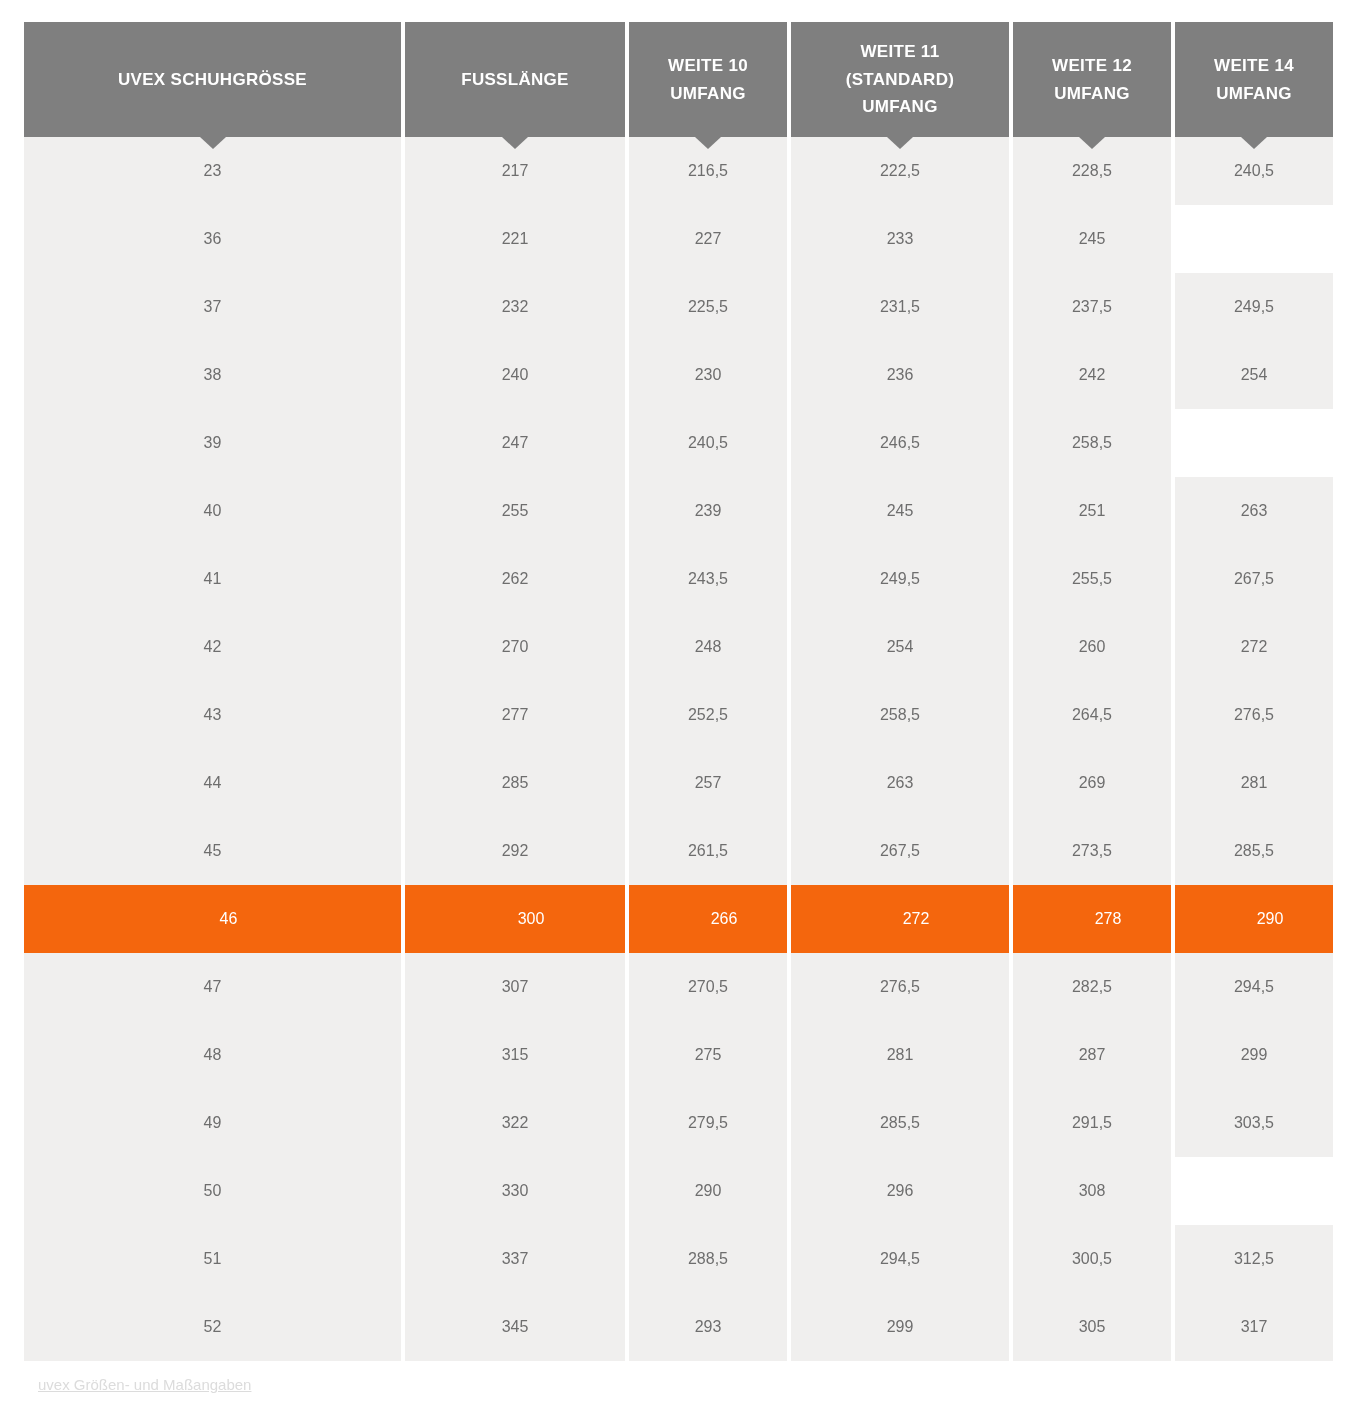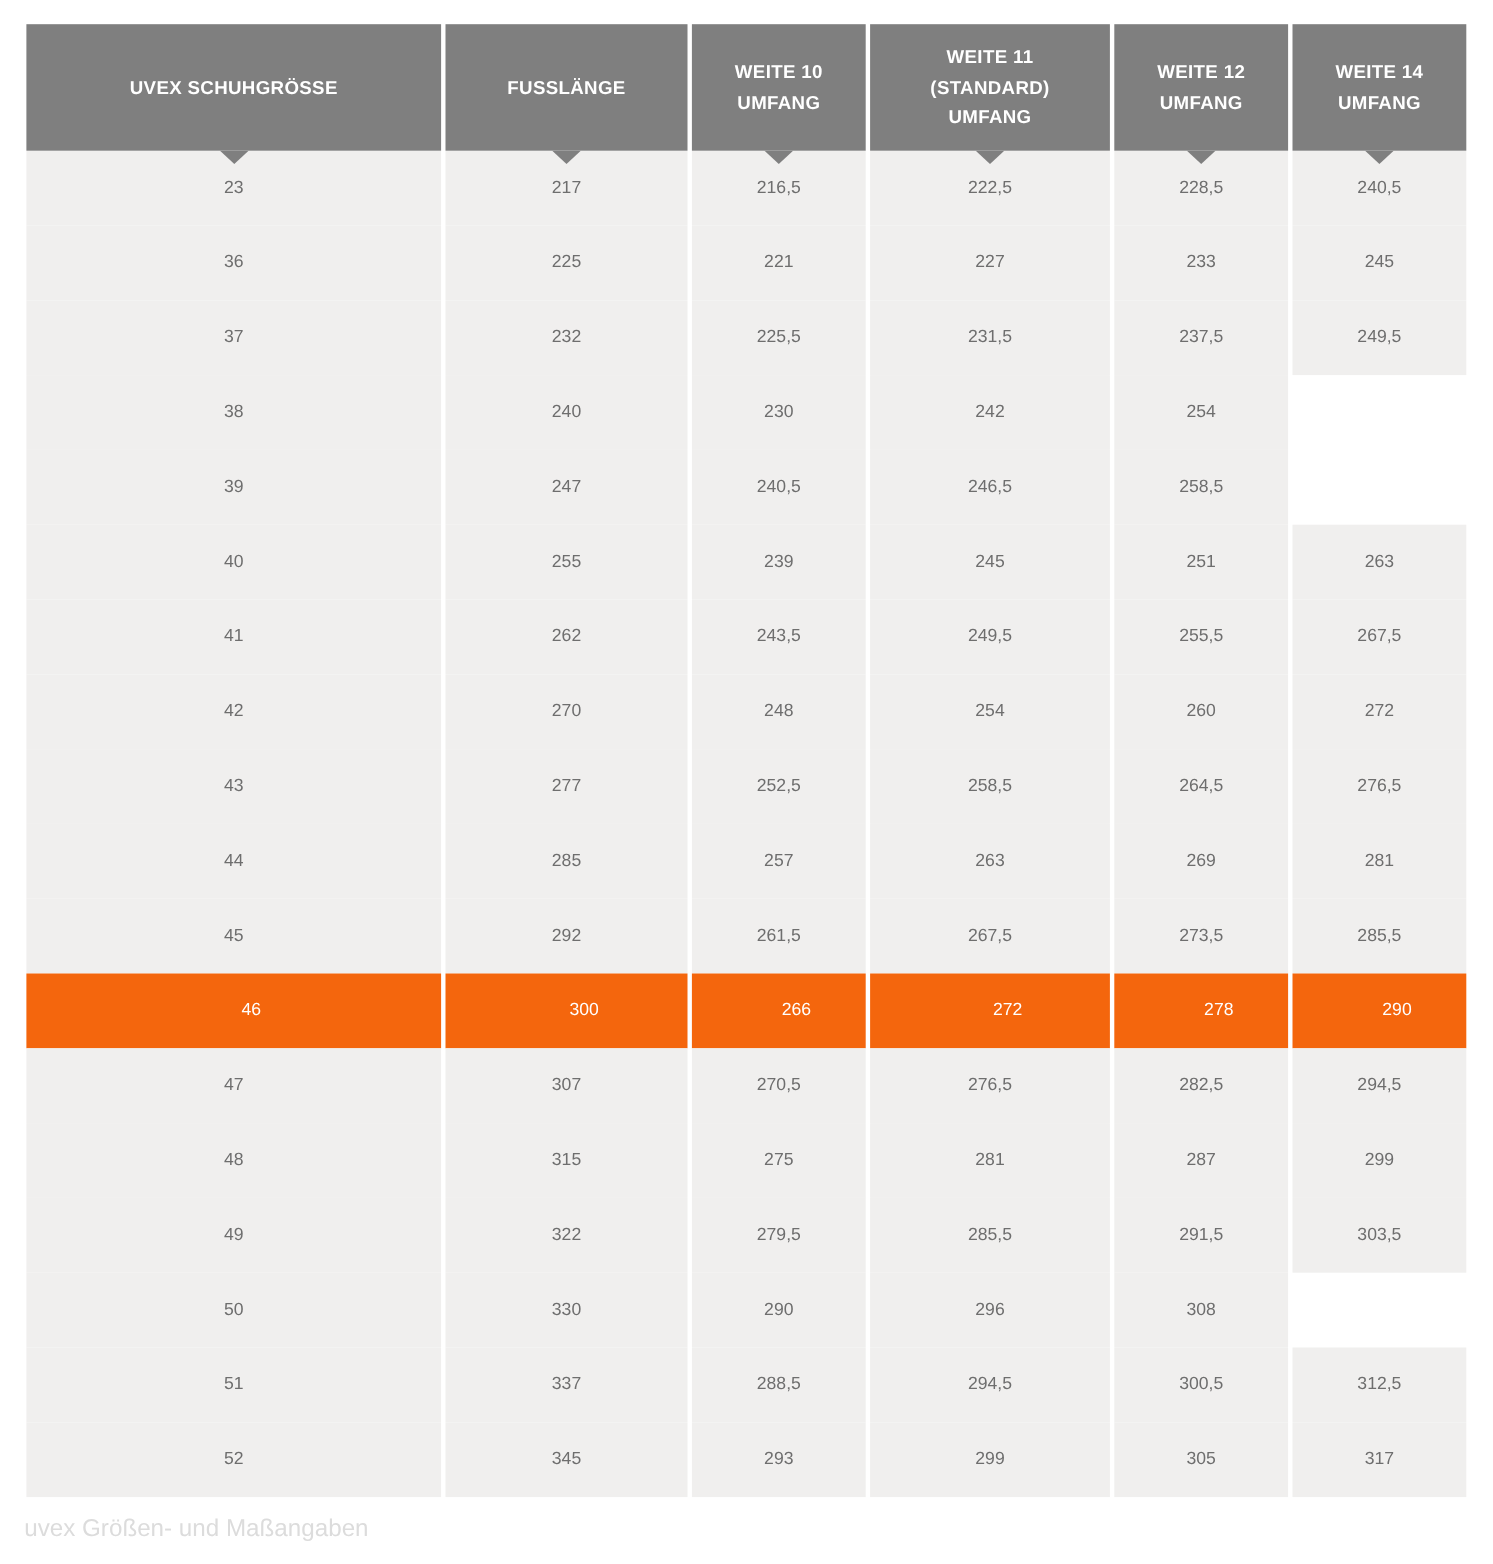--- a/index.html
+++ b/index.html
@@ -61,24 +61,25 @@
     font-size: 16px;
     color: var(--data-text, #6e6e6e);
   }
   .tr.highlight .td {
     background: var(--highlight-bg, #f4660d);
     color: var(--highlight-text, #ffffff);
     padding-left: 32px;
   }
   .caption {
     position: absolute;
-    left: 22px;
+    left: 38px;
     top: 1376px;
-    font-size: 22px;
+    font-size: 15px;
     color: var(--caption-text, #dcdcdc);
+    text-decoration: underline;
   }
 </style>
 </head>
 <body>
 
 <div class="page">
   <div class="size-table">
     <div class="thead">
         <div class="th">
           <div>UVEX SCHUHGRÖSSE</div>
@@ -109,38 +110,38 @@
         <div class="tr">
           <div class="td">23</div>
           <div class="td">217</div>
           <div class="td">216,5</div>
           <div class="td">222,5</div>
           <div class="td">228,5</div>
           <div class="td">240,5</div>
         </div>
         <div class="tr">
           <div class="td">36</div>
-          <div class="td">225</div>
           <div class="td">221</div>
           <div class="td">227</div>
           <div class="td">233</div>
           <div class="td">245</div>
         </div>
         <div class="tr">
           <div class="td">37</div>
           <div class="td">232</div>
           <div class="td">225,5</div>
           <div class="td">231,5</div>
           <div class="td">237,5</div>
           <div class="td">249,5</div>
         </div>
         <div class="tr">
           <div class="td">38</div>
           <div class="td">240</div>
           <div class="td">230</div>
+          <div class="td">236</div>
           <div class="td">242</div>
           <div class="td">254</div>
         </div>
         <div class="tr">
           <div class="td">39</div>
           <div class="td">247</div>
           <div class="td">240,5</div>
           <div class="td">246,5</div>
           <div class="td">258,5</div>
         </div>

